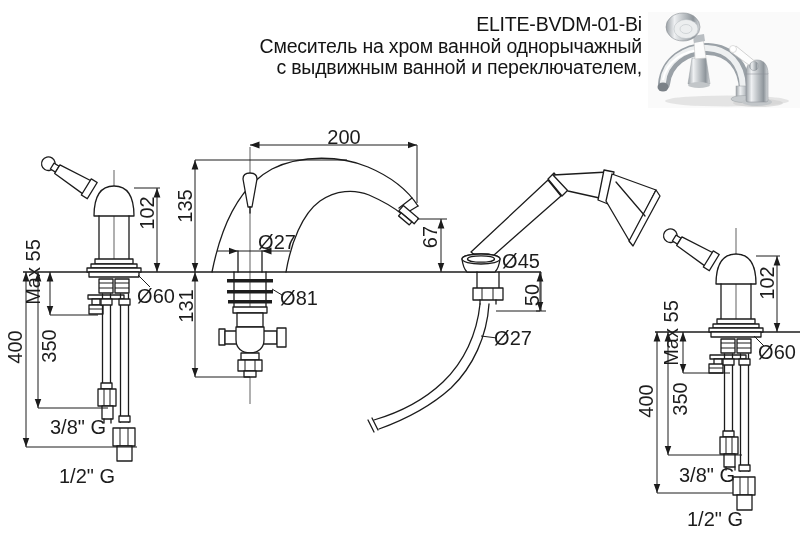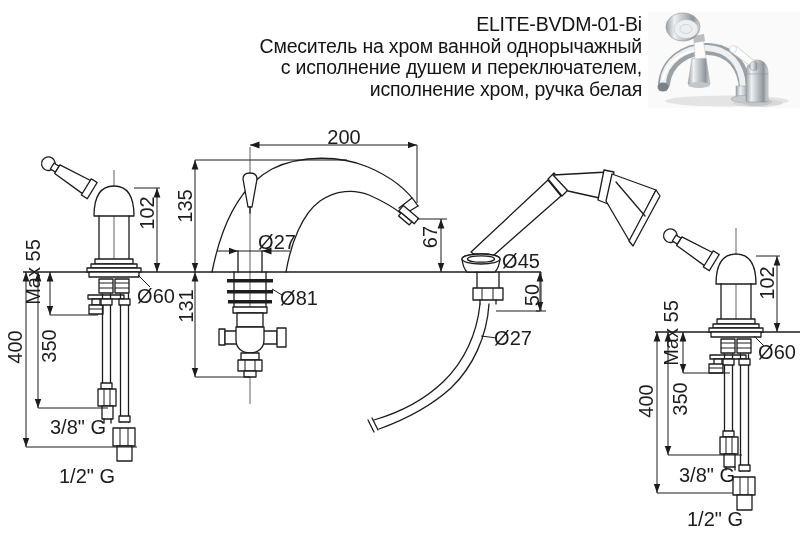--- a/index.html
+++ b/index.html
@@ -18,22 +18,21 @@
   #arr path{fill:var(--line-color,#1c1c1c);}
 </style>
 </head>
 <body style="background: rgb(255, 255, 255);">
 
 <div class="sheet">
 
   <div class="hdr">
     <div>ELITE-BVDM-01-Bi</div>
     <div>Смеситель на хром ванной однорычажный</div>
-    <div>с исполнение душем и переключателем,</div>
-    <div>исполнение хром, ручка белая</div>
+    <div>с выдвижным ванной и переключателем,</div>
   </div>
 
   <svg class="drawing" width="800" height="540" viewBox="0 0 800 540">
     <defs>
       <marker id="arr" markerUnits="userSpaceOnUse" markerWidth="10" markerHeight="8" refX="9.5" refY="4" orient="auto-start-reverse">
         <path d="M0,0.6 L9.5,4 L0,7.4 Z"></path>
       </marker>
       <linearGradient id="chV" x1="0" y1="0" x2="1" y2="0">
         <stop offset="0" stop-color="#9aa0a5"></stop>
           <stop offset=".25" stop-color="#eef0f2"></stop>

